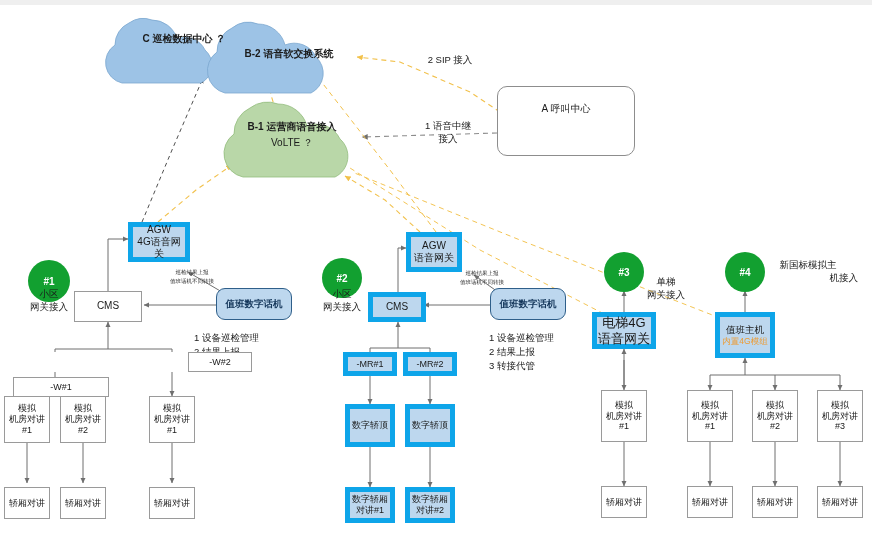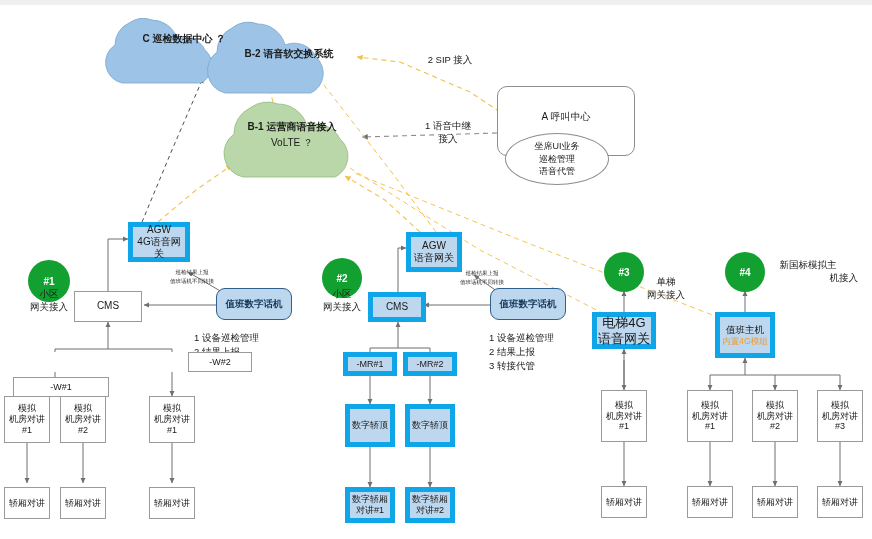--- a/index.html
+++ b/index.html
@@ -60,21 +60,21 @@
     font-weight: 600;
     color: #14365a;
   }
   
   .box-round-white {
     background: #ffffff;
     border: 1px solid #8d8d8d;
     border-radius: 10px;
     font-size: 10px;
     justify-content: flex-start;
-    padding-top: 24px;
+    padding-top: 16px;
   }
   .ellipse {
     position: absolute;
     background: #ffffff;
     border: 1px solid #8d8d8d;
     border-radius: 50%;
     display: flex;
     flex-direction: column;
     align-items: center;
     justify-content: center;
@@ -230,25 +230,20 @@
   <div class="cloud-label" style="left:128px; top:32px; width:112px; font-size:10px;">C 巡检数据中心 ？</div>
 
   <div class="cloud-label" style="left:224px; top:47px; width:130px; font-size:10px;">B-2 语音软交换系统</div>
 
   <div class="cloud-label" style="left:228px; top:120px; width:128px; font-size:10px;">B-1 运营商语音接入</div>
   <div class="cloud-label" style="left:228px; top:136px; width:128px; font-size:10px; font-weight:400;">VoLTE ？</div>
 
   <div class="node box-round-white" style="left:497px; top:86px; width:138px; height:70px;">
     <span>A 呼叫中心</span>
   </div>
-  <div class="ellipse" style="left:505px; top:133px; width:102px; height:50px;">
-    <span>坐席UI业务</span>
-    <span>巡检管理</span>
-    <span>语音代管</span>
-  </div>
 
   <div class="plain" style="left:405px; top:54px; width:90px;">2  SIP 接入</div>
   <div class="plain" style="left:408px; top:120px; width:80px;">1  语音中继</div>
   <div class="plain" style="left:408px; top:133px; width:80px;">接入</div>
 
   <div class="node box-blue box-blue-big" style="left:128px; top:222px; width:62px; height:40px;">
     <span>AGW</span>
     <span>4G语音网关</span>
   </div>
 

